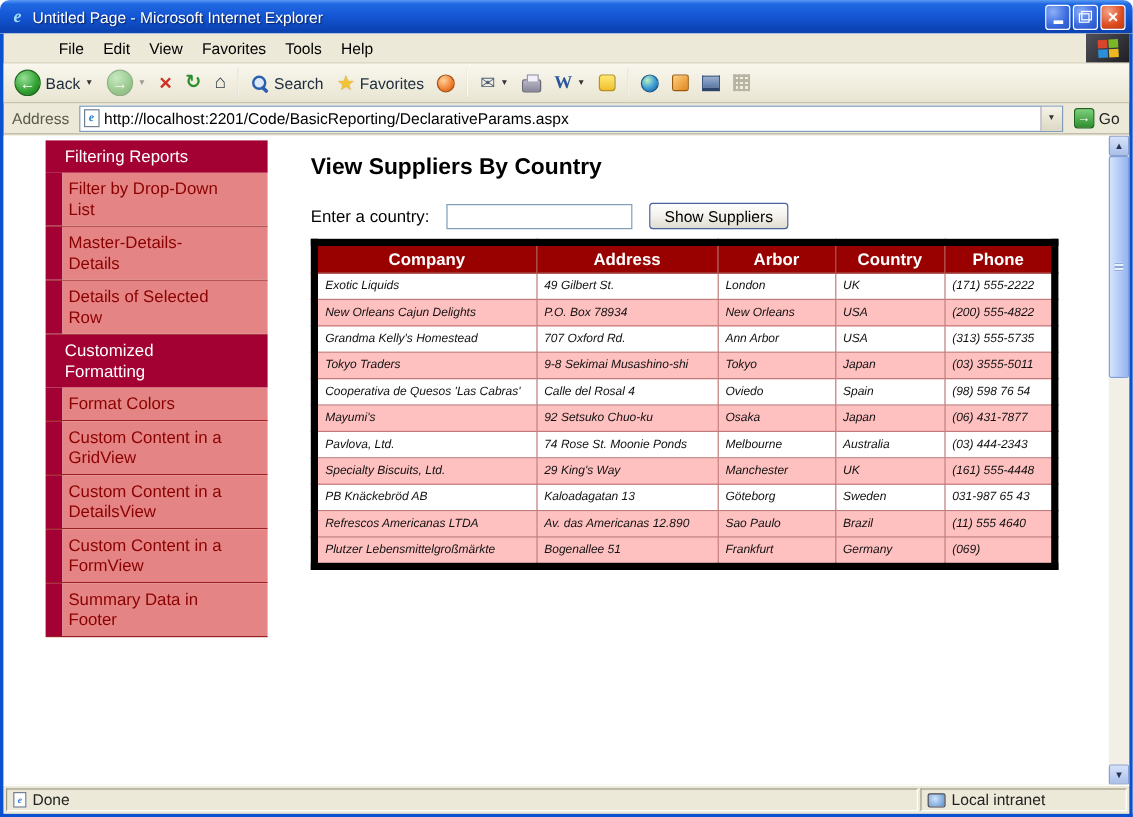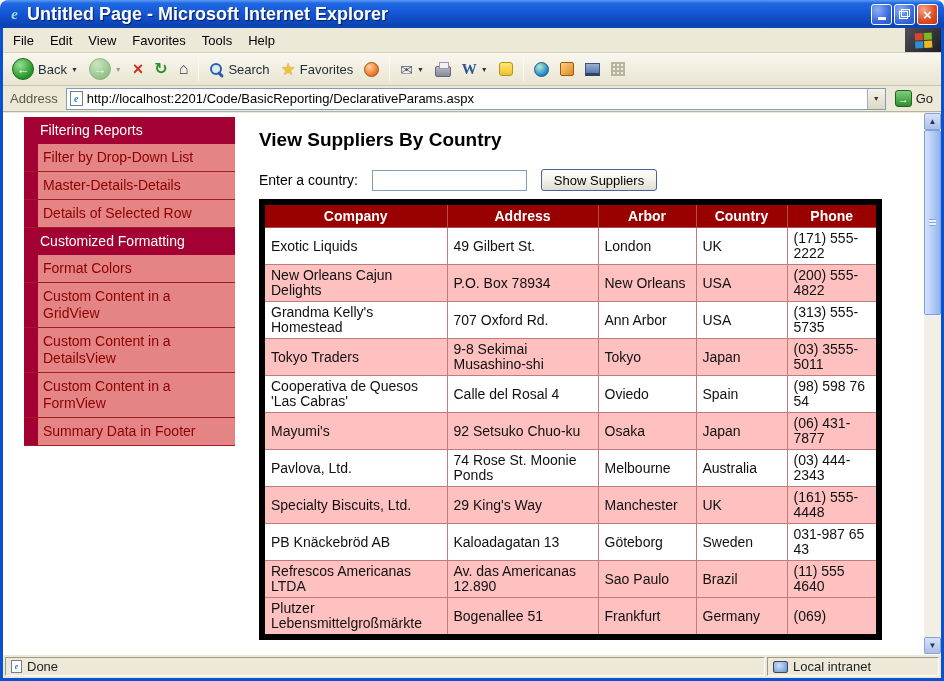--- a/index.html
+++ b/index.html
@@ -8,40 +8,40 @@
   .window { position: relative; width: 944px; height: 681px; overflow: hidden; }
 
   
   .titlebar {
     height: 28px; display: flex; align-items: center; padding: 0 6px;
     border-radius: 8px 8px 0 0;
     background: linear-gradient(180deg,#5a9af5 0%,#2068e2 12%,#1557d6 45%,#0b43b4 90%,#0d47b5 100%);
   }
   .ie-icon { width: 17px; height: 17px; display: flex; align-items: center; justify-content: center;
     font: italic bold 15px "Liberation Serif", serif; color: #9fdcf8; }
-  .title-text { color: #fff; font-weight: bold; font-size: 18px; margin-left: 4px;
+  .title-text { color: #fff; font-weight: normal; font-size: 13px; margin-left: 4px;
     text-shadow: 1px 1px 1px rgba(0,0,30,.6); flex: 1; white-space: nowrap; overflow: hidden; }
   .winbtns { display: flex; gap: 2px; }
   .winbtn { width: 21px; height: 21px; border: 1px solid #fff; border-radius: 3px;
     display: flex; align-items: center; justify-content: center; cursor: default; }
   .winbtn.blue { background: radial-gradient(circle at 30% 25%, #8cb0f6, #3a6ade 60%, #2a53c2); }
   .winbtn.red  { background: radial-gradient(circle at 30% 25%, #f4a488, #dd4a1f 60%, #bf3a10); }
   .glyph-min { width: 8px; height: 3px; background: #fff; margin-top: 9px; }
   .glyph-restore { position: relative; width: 11px; height: 10px; }
   .glyph-restore::before { content:''; position:absolute; right:0; top:0; width:7px; height:6px; border:1px solid #fff; }
   .glyph-restore::after  { content:''; position:absolute; left:0; bottom:0; width:7px; height:6px; border:1px solid #fff; }
   .glyph-close { color:#fff; font-size:15px; font-weight:bold; line-height:1; }
 
   
   .frame { position: absolute; top: 28px; left: 0; right: 0; bottom: 0;
     border: 3px solid #0a51d0; border-top: none; background: #ece9d8; }
 
   
   .menubar { height: 25px; display: flex; align-items: stretch; border-bottom: 1px solid #d4d0bc; }
-  .menu-items { display: flex; align-items: center; padding-left: 2px; }
+  .menu-items { display: flex; align-items: center; padding-left: 2px; margin-left: 36px; }
   .menu-item { font-size: 13px; color: #000; padding: 3px 8px; }
   .throbber { margin-left: auto; width: 36px; display: flex; align-items: center; justify-content: center;
     background: linear-gradient(135deg,#50505a,#1e1e24); }
   .winflag { display: grid; grid-template-columns: 8px 8px; grid-template-rows: 7px 7px; gap: 1px;
     transform: rotate(-3deg); }
   .winflag i:nth-child(1){background:#d8452c} .winflag i:nth-child(2){background:#7cb824}
   .winflag i:nth-child(3){background:#2a8fd4} .winflag i:nth-child(4){background:#ecb822}
 
   
   .toolbar { height: 33px; display: flex; align-items: center; gap: 1px; padding: 2px 4px;
@@ -99,21 +99,21 @@
   .go-box { width: 17px; height: 17px; border-radius: 3px; border:1px solid #1c661c;
     background: linear-gradient(#7ed07e,#2e8f2e); color:#fff; font-weight:bold; font-size:11px;
     display:flex; align-items:center; justify-content:center; }
   .go-label { font-size: 13px; color:#222; }
 
   
   .viewport { position: absolute; top: 85px; left: 0; right: 0; bottom: 24px;
     background: #fff; overflow: hidden; }
 
   
-  .sidebar { position: absolute; left: 21px; top: 4px; width: 211px; }
+  .sidebar { position: absolute; left: 35px; top: 4px; width: 185px; }
   .sb-header { background: var(--sidebar-header-bg,#a30034); color: #fff; font-size: 14px;
     line-height: 17px; padding: 5px 34px 5px 16px; }
   .sb-item { display: flex; border-bottom: 1px solid #9c1f1f; }
   .sb-strip { width: 14px; flex-shrink: 0; background: var(--sidebar-header-bg,#a30034); }
   .sb-label { flex: 1; background: var(--sidebar-item-bg,#e48484); color: var(--sidebar-item-text,#8b0000);
     font-size: 14px; line-height: 17px; padding: 5px 32px 5px 5px; }
 
   
   .main { position: absolute; left: 256px; top: 16px; width: 640px; }
   .page-title { font-size: 19px; font-weight: bold; color: #000; margin-bottom: 18px; }
@@ -122,22 +122,22 @@
     padding: 0 3px; font-family: inherit; }
   .xp-button { height: 22px; padding: 0 12px; font-size: 13px; font-family: inherit; color:#000;
     border: 1px solid #49629a; border-radius: 3px;
     background: linear-gradient(#fefefe,#f4f3ee 45%,#e0ddd0); }
 
   
   .grid { border-collapse: collapse; table-layout: fixed; width: 617px; background: #fff;
     border: 6px solid #000000; }
   .grid th { background: var(--grid-header-bg,#990000); color: #fff; font-weight: bold;
     font-size: 14px; padding: 3px 2px; border: 1px solid #a85050; text-align: center; }
-  .grid td { font-size: 14px; padding: 3px 6px; border: 1px solid #c27b7b; line-height: 15px;
-    vertical-align: middle; color: #111; }
+  .grid td { font-size: 10px; padding: 3px 6px; border: 1px solid #c27b7b; line-height: 15px;
+    vertical-align: middle; color: #111; font-style: italic; }
   .grid td:first-child { padding-right: 7px; }
   .grid tr.alt td { background: var(--grid-alt-bg,#ffc0c0); }
 
   
   .scrollbar { position: absolute; top: 0; right: 0; bottom: 0; width: 17px; background: #f2f0e6; }
   .scroll-btn { position: absolute; left: 0; width: 17px; height: 17px;
     background: linear-gradient(#d6e2fa,#aac0ea); border: 1px solid #8ba0ce; border-radius: 2px;
     display: flex; align-items: center; justify-content: center; font-size: 8px; color: #26344e; }
   .scroll-btn.up { top: 0; } .scroll-btn.down { bottom: 0; }
   .scroll-thumb { position: absolute; left: 0; top: 17px; width: 17px; height: 185px;

